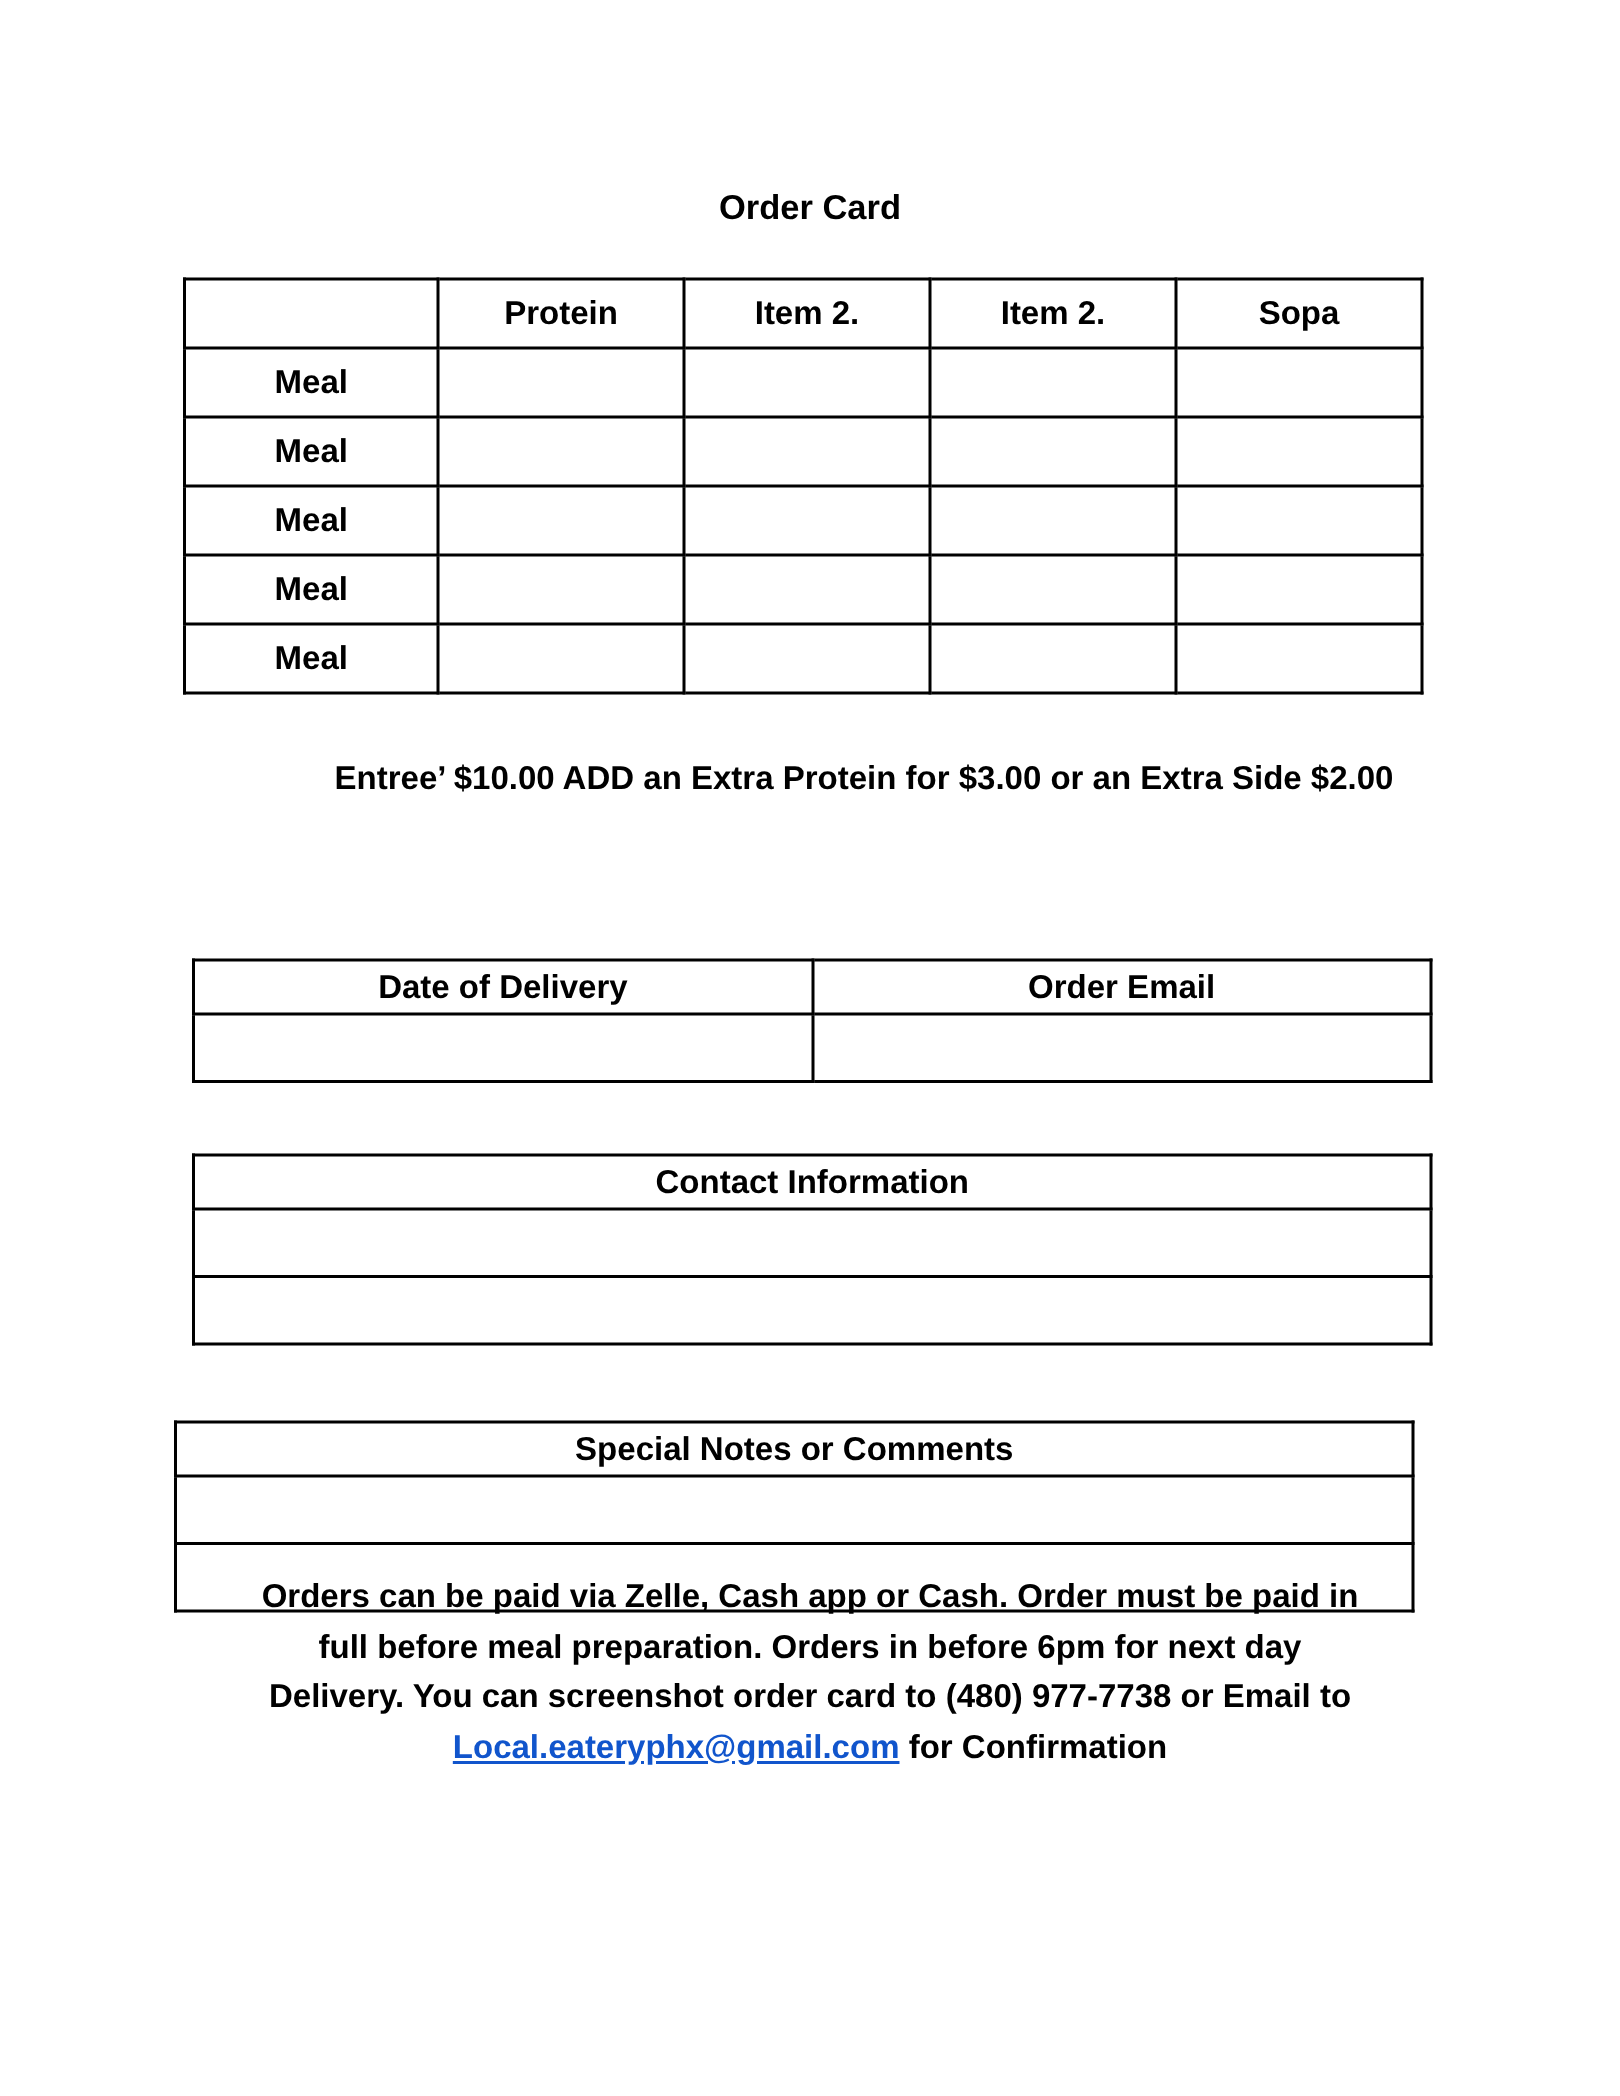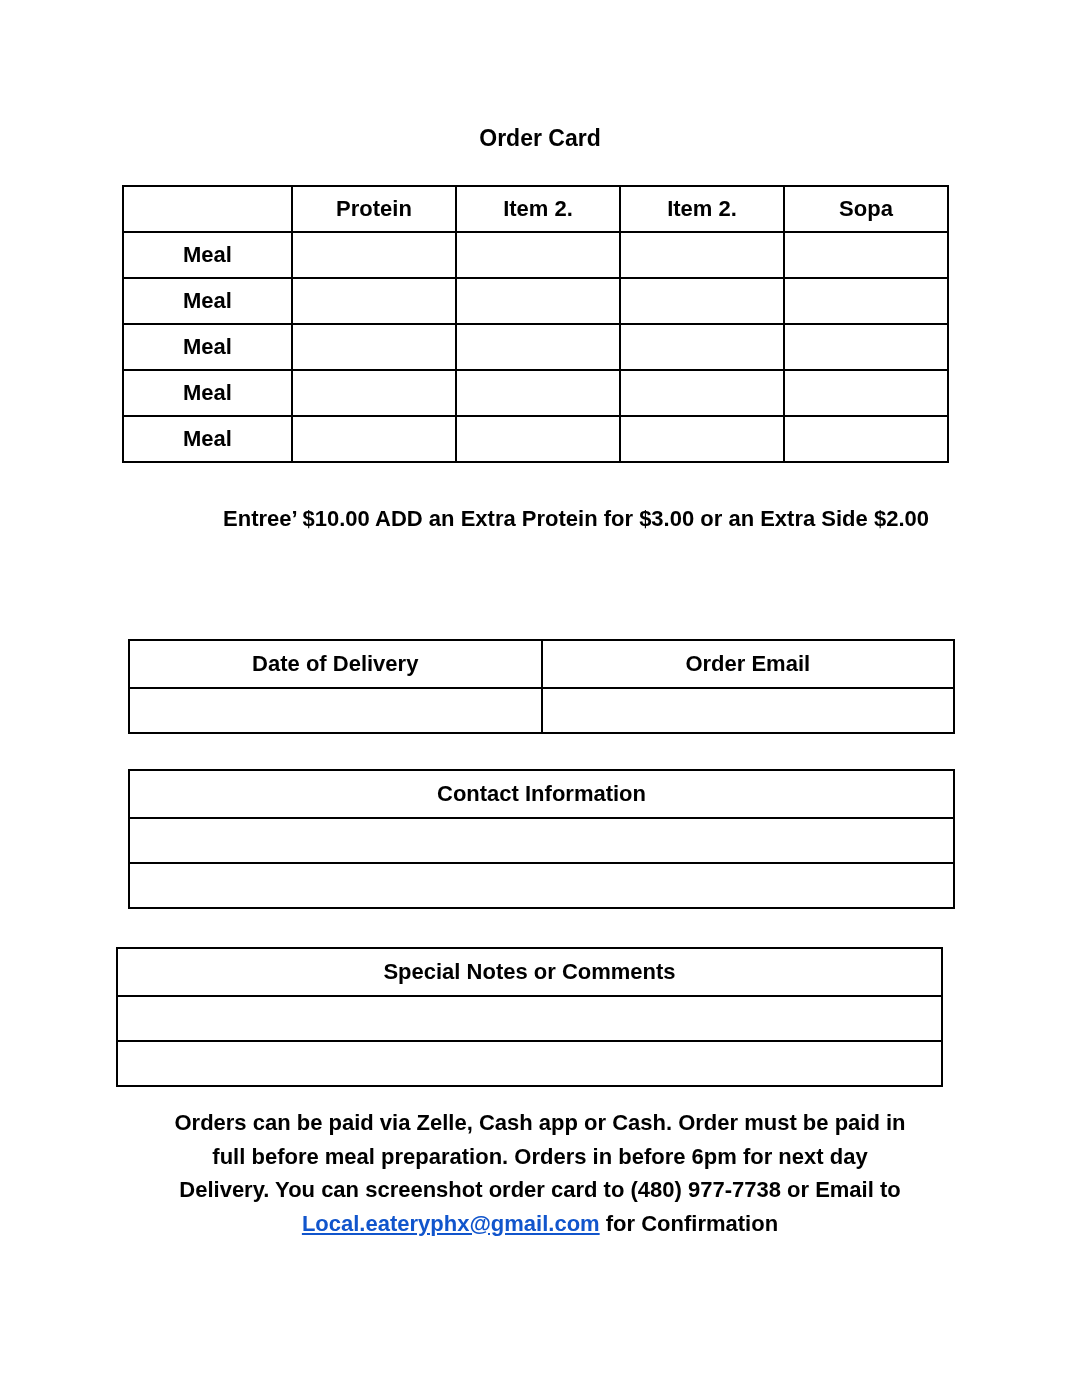--- a/index.html
+++ b/index.html
@@ -38,35 +38,35 @@
     font-weight: 700;
     padding: 0;
     overflow: hidden;
   }
   .meal-table { left: 122px; top: 185px; }
   .meal-table th, .meal-table td { height: 46px; }
   .meal-table .c0 { width: 169px; }
   .delivery-table { left: 128px; top: 639px; }
   .contact-table { left: 128px; top: 769px; }
   .notes-table   { left: 116px; top: 947px; }
-  .delivery-table th, .contact-table th, .notes-table th { height: 48px; }
+  .delivery-table th, .contact-table th, .notes-table th { height: 36px; }
   .delivery-table td, .contact-table td, .notes-table td { height: 45px; }
   .pricing-line {
     position: absolute;
     left: 0;
     width: 100%;
     text-align: center;
     font-size: 22px;
     line-height: 26px;
   }
   .entree-line { top: 506px; margin-left: 36px; }
   .soup-line { top: 575px; }
   .footer {
     position: absolute;
-    top: 1106px;
+    top: 1047px;
     left: 0;
     width: 100%;
     text-align: center;
     font-size: 22px;
     line-height: 33.5px;
   }
   .email-link {
     color: #1155cc;
     text-decoration: underline;
     font-weight: 700;

